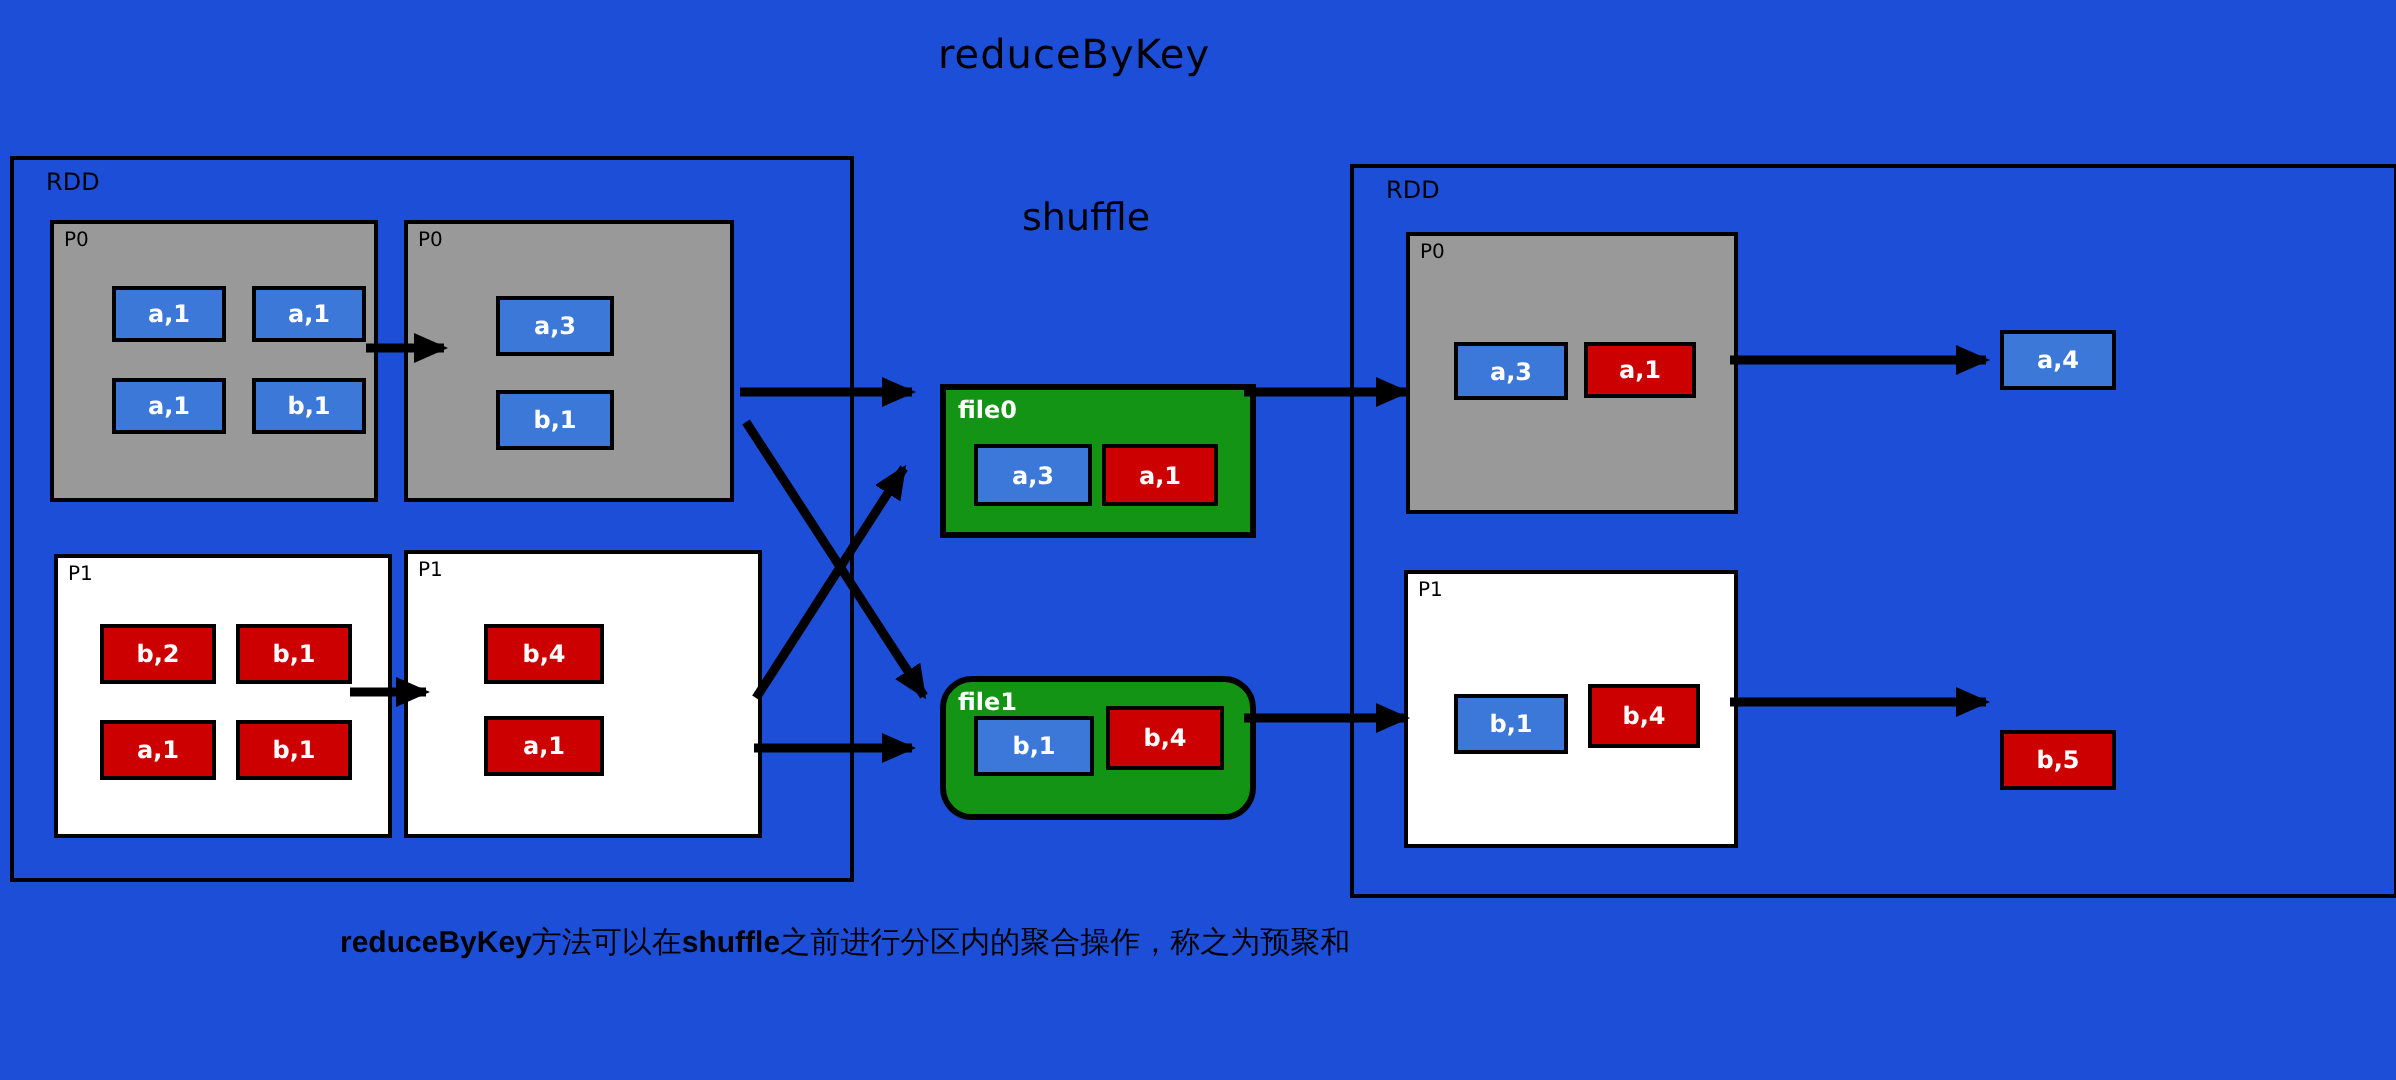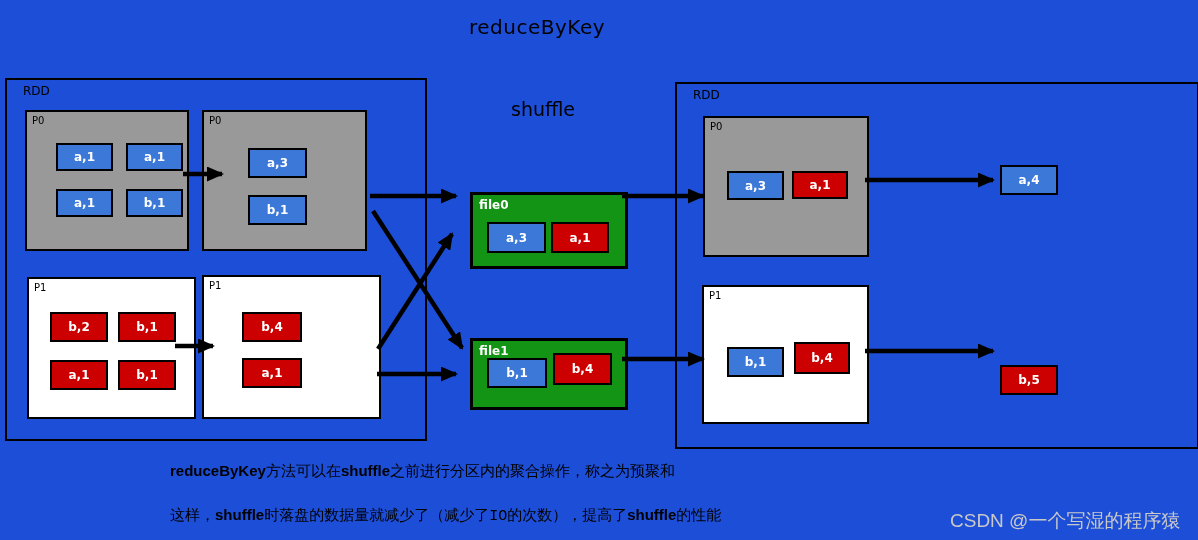--- a/index.html
+++ b/index.html
@@ -66,21 +66,21 @@
       <div class="cell c-red" style="left:38px;top:81px;width:60px;height:30px;">a,1</div>
     </div>
   </div>
 
   <div class="file-box" style="left:470px;top:159px;width:152px;height:71px;margin-top:33px;">
     <span class="file-label">file0</span>
     <div class="cell c-blue" style="left:14px;top:27px;width:59px;height:31px;">a,3</div>
     <div class="cell c-red" style="left:78px;top:27px;width:58px;height:31px;">a,1</div>
   </div>
 
-  <div class="file-box" style="left:470px;top:338px;width:152px;height:66px;">
+  <div class="file-box" style="left:470px;top:338px;width:152px;height:66px;border-radius:16px;">
     <span class="file-label">file1</span>
     <div class="cell c-blue" style="left:14px;top:17px;width:60px;height:30px;">b,1</div>
     <div class="cell c-red" style="left:80px;top:12px;width:59px;height:32px;">b,4</div>
   </div>
 
   <div class="rdd-box" style="left:675px;top:82px;width:520px;height:363px;">
     <span class="rdd-label">RDD</span>
 
     <div class="partition p-gray" style="left:26px;top:32px;width:162px;height:137px;">
       <span class="p-label">P0</span>
@@ -114,19 +114,15 @@
       <line x1="622" y1="196" x2="703" y2="196" marker-end="url(#ah)"></line>
       <line x1="622" y1="359" x2="703" y2="359" marker-end="url(#ah)"></line>
       <line x1="865" y1="180" x2="993" y2="180" marker-end="url(#ah)"></line>
       <line x1="865" y1="351" x2="993" y2="351" marker-end="url(#ah)"></line>
     </g>
   </svg>
 
   <div class="caption" style="left:170px;top:462px;">
     <span class="seg-en">reduceByKey</span><span class="seg-cn">方法可以在</span><span class="seg-en">shuffle</span><span class="seg-cn">之前进行分区内的聚合操作，称之为预聚和</span>
   </div>
-  <div class="caption" style="left:170px;top:506px;">
-    <span class="seg-cn">这样，</span><span class="seg-en">shuffle</span><span class="seg-cn">时落盘的数据量就减少了（减少了IO的次数），提高了</span><span class="seg-en">shuffle</span><span class="seg-cn">的性能</span>
-  </div>
 
-  <span class="watermark" style="left:950px;top:508px;">CSDN @一个写湿的程序猿</span>
 
 </div>
 
 </body></html>

